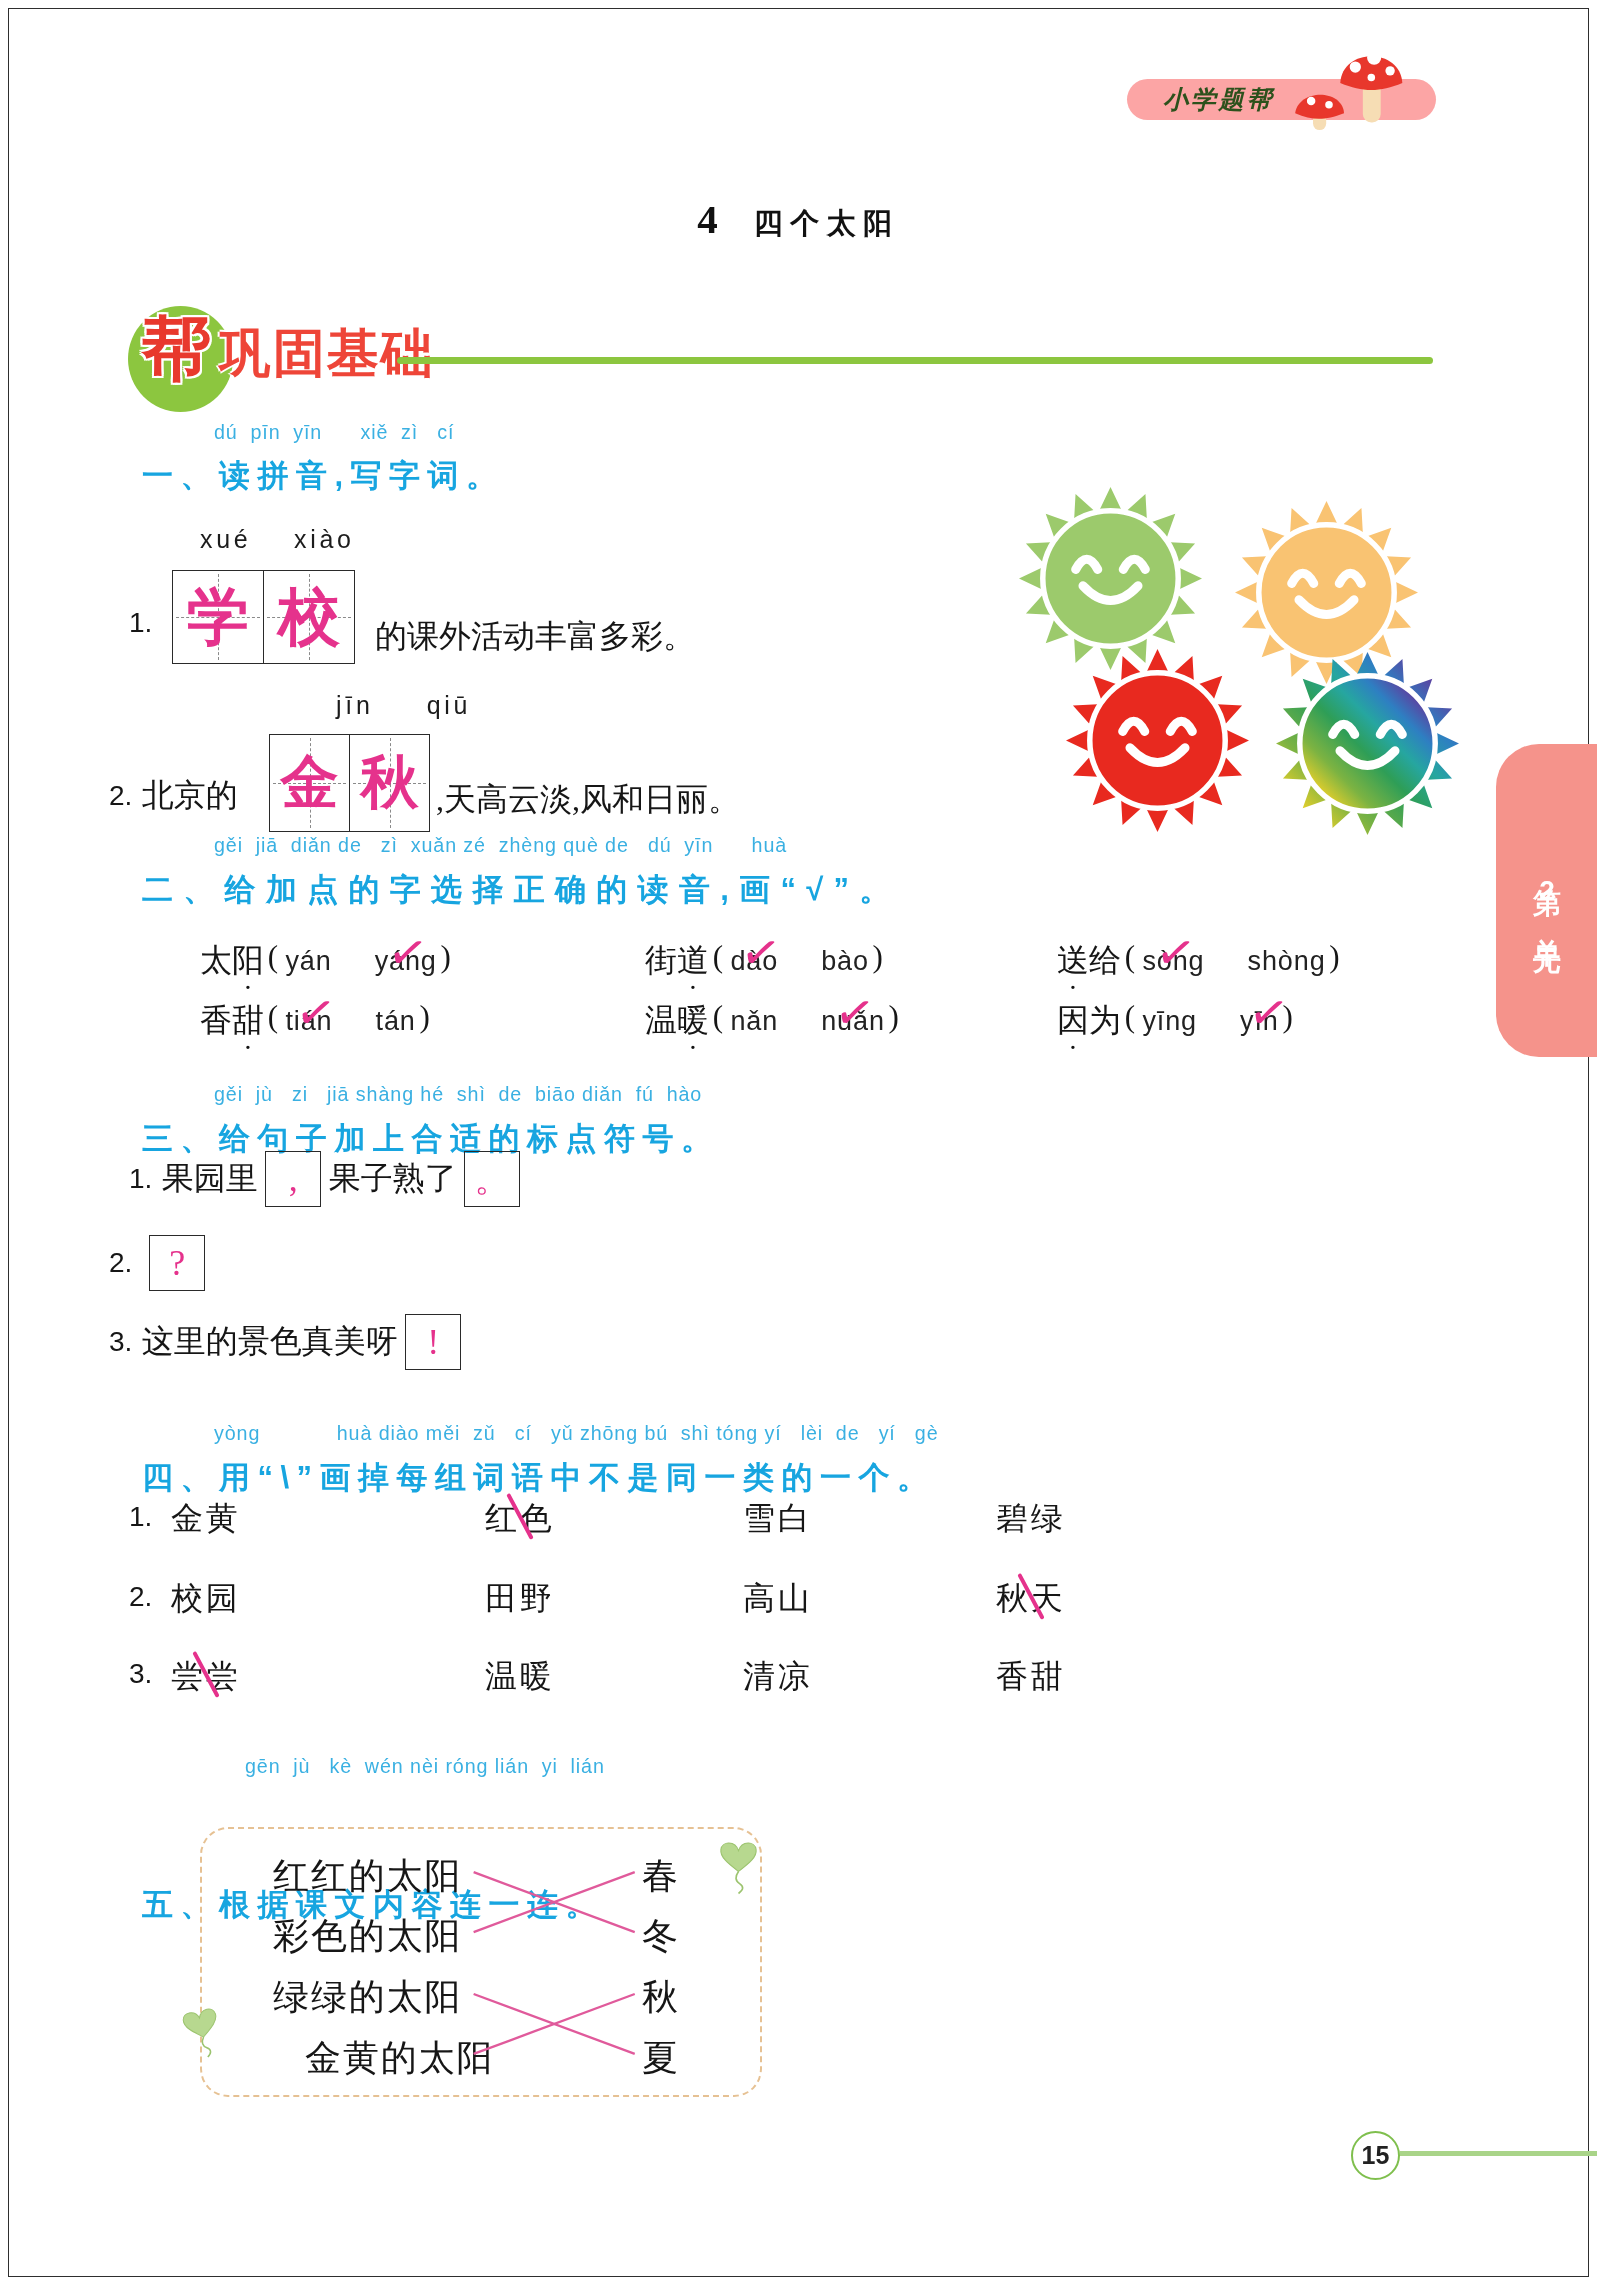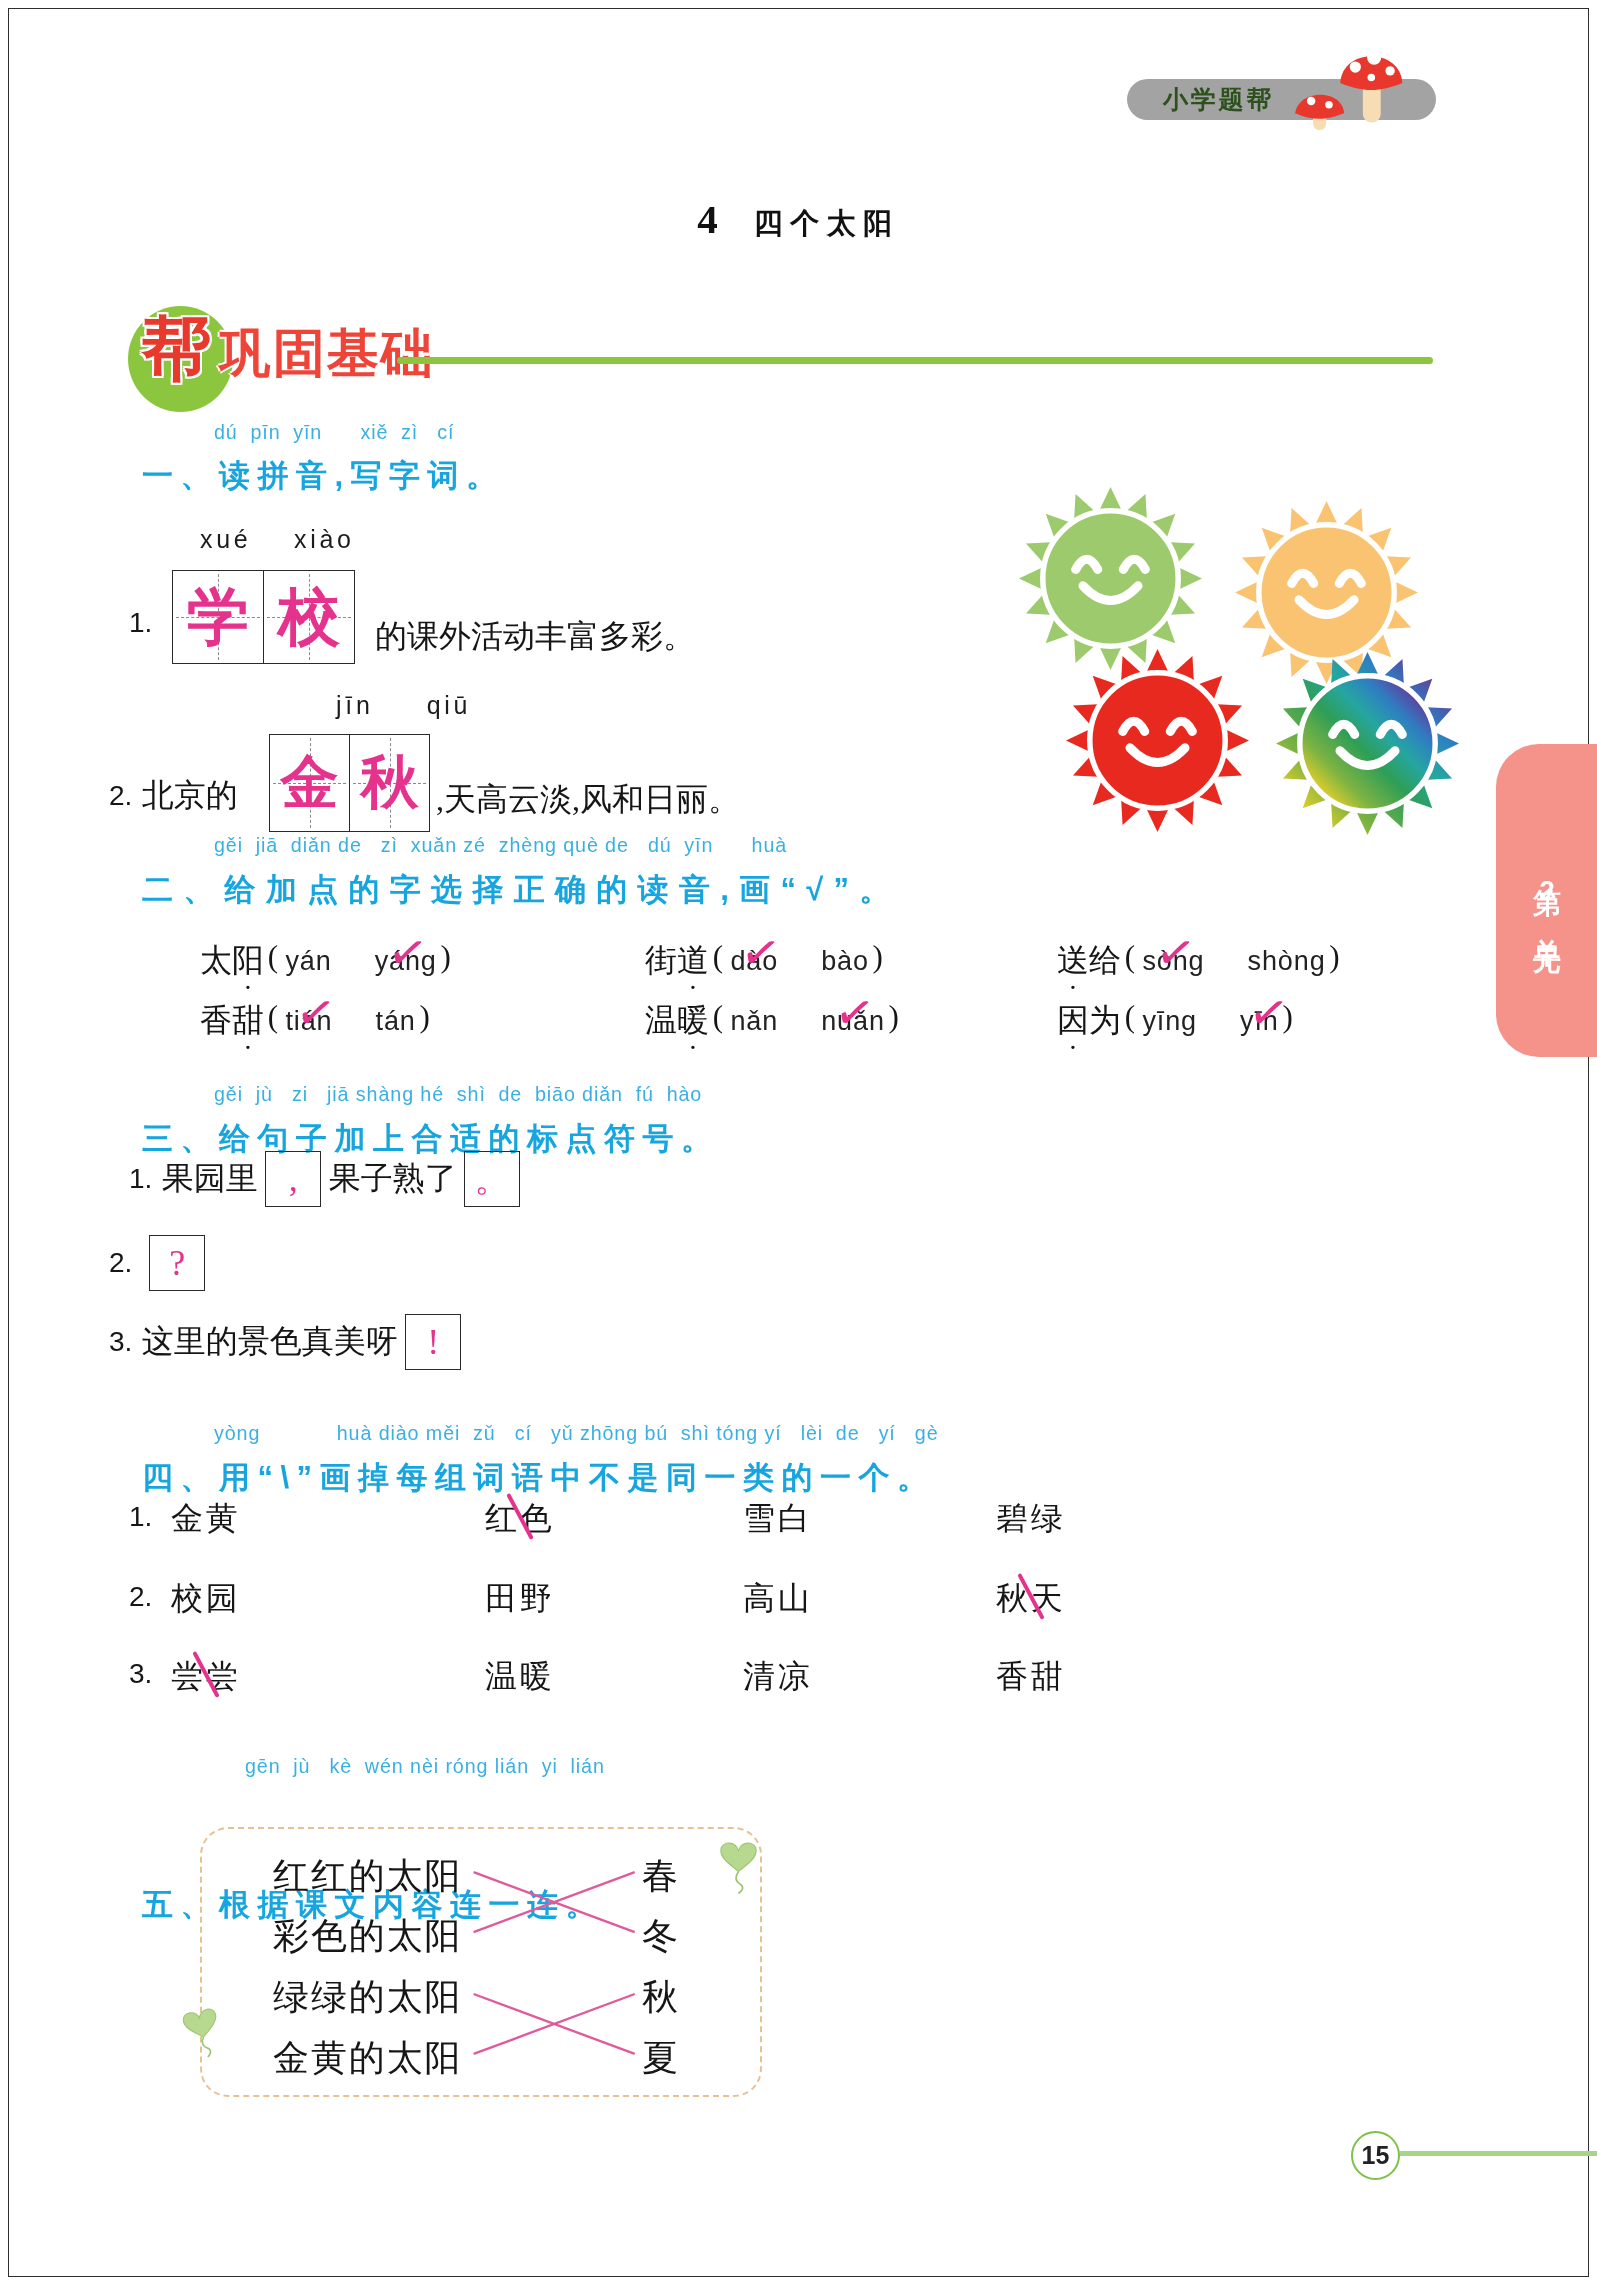--- a/index.html
+++ b/index.html
@@ -1,22 +1,22 @@
 <!DOCTYPE html>
 <html style="font-size:15px"><head>
 <meta charset="utf-8">
 <style>
   html,body{margin:0;padding:0;}
   body{width:1597px;height:2285px;position:relative;background:#fff;overflow:hidden;
        font-family:"Liberation Sans",sans-serif;}
   .abs{position:absolute;}
   .frame{left:8.4px;top:8.4px;width:1579px;height:2267px;border:1.9px solid #2e2e2e;}
   
-  .brand-pill{left:1127px;top:79px;width:309px;height:41px;background:#a3a3a3;border-radius:20.6px;
-     display:flex;align-items:center;padding-left:36px;box-sizing:border-box;}
+  .brand-pill{left:1127px;top:79px;width:309px;height:41px;background:#fca5a5;border-radius:20.6px;
+     display:flex;align-items:center;padding-left:36px;box-sizing:border-box;font-style:italic;}
   .brand-label{font-size:25px;font-weight:bold;color:#2c511c;letter-spacing:2.8px;}
   .mushrooms{left:1282px;top:36px;width:141px;height:96px;}
   .title-wrap{left:0;top:195px;width:1597px;text-align:center;}
   .title-num{font-size:41px;font-weight:bold;color:#111;margin-right:36px;font-family:"Liberation Serif",serif;}
   .title-text{font-size:29px;font-weight:bold;color:#111;letter-spacing:7.5px;}
   
   .badge-circle{left:128px;top:306px;width:105px;height:106px;border-radius:50%;background:#8cc63f;}
   .badge-char{left:141px;top:313px;font-size:71px;font-weight:900;color:#e8392d;line-height:1;
      text-shadow:1.9px 0 0 #fff,-1.9px 0 0 #fff,0 1.9px 0 #fff,0 -1.9px 0 #fff,1.9px 1.9px 0 #fff,-1.9px -1.9px 0 #fff,1.9px -1.9px 0 #fff,-1.9px 1.9px 0 #fff;}
   .badge-rest{left:219px;top:327px;font-size:52px;font-weight:900;color:#ee4538;letter-spacing:1.9px;line-height:1;
@@ -281,21 +281,21 @@
 <span class="w4" style="left:743px;top:1655px;">清凉</span>
 <span class="w4" style="left:996px;top:1655px;">香甜</span>
 
 <div class="py" style="left:245px;top:1755px;">gēn  jù   kè  wén nèi róng lián  yi  lián</div>
 <div class="h" style="left:142px;top:1884px;">五、根据课文内容连一连。</div>
 
 <div class="abs match-box">
   <span class="m-left" style="top:22.5px;">红红的太阳</span>
   <span class="m-left" style="top:83px;">彩色的太阳</span>
   <span class="m-left" style="top:144px;font-family:Liberation Mono, monospace;">绿绿的太阳</span>
-  <span class="m-left" style="top:205px;">金黄的太阳</span>
+  <span class="m-left" style="top:205px;margin-left:32px;">金黄的太阳</span>
   <span class="m-right" style="top:22.5px;">春</span>
   <span class="m-right" style="top:83px;">冬</span>
   <span class="m-right" style="top:144px;">秋</span>
   <span class="m-right" style="top:205px;">夏</span>
   <svg style="position:absolute;left:0;top:0;" width="562" height="270" viewBox="0 0 600 288">
     <g stroke="#e05a9b" stroke-width="2.5" fill="none">
       <line x1="290" y1="46" x2="462" y2="110"></line>
       <line x1="290" y1="110" x2="462" y2="46"></line>
       <line x1="290" y1="176" x2="462" y2="240"></line>
       <line x1="290" y1="240" x2="462" y2="176"></line>

